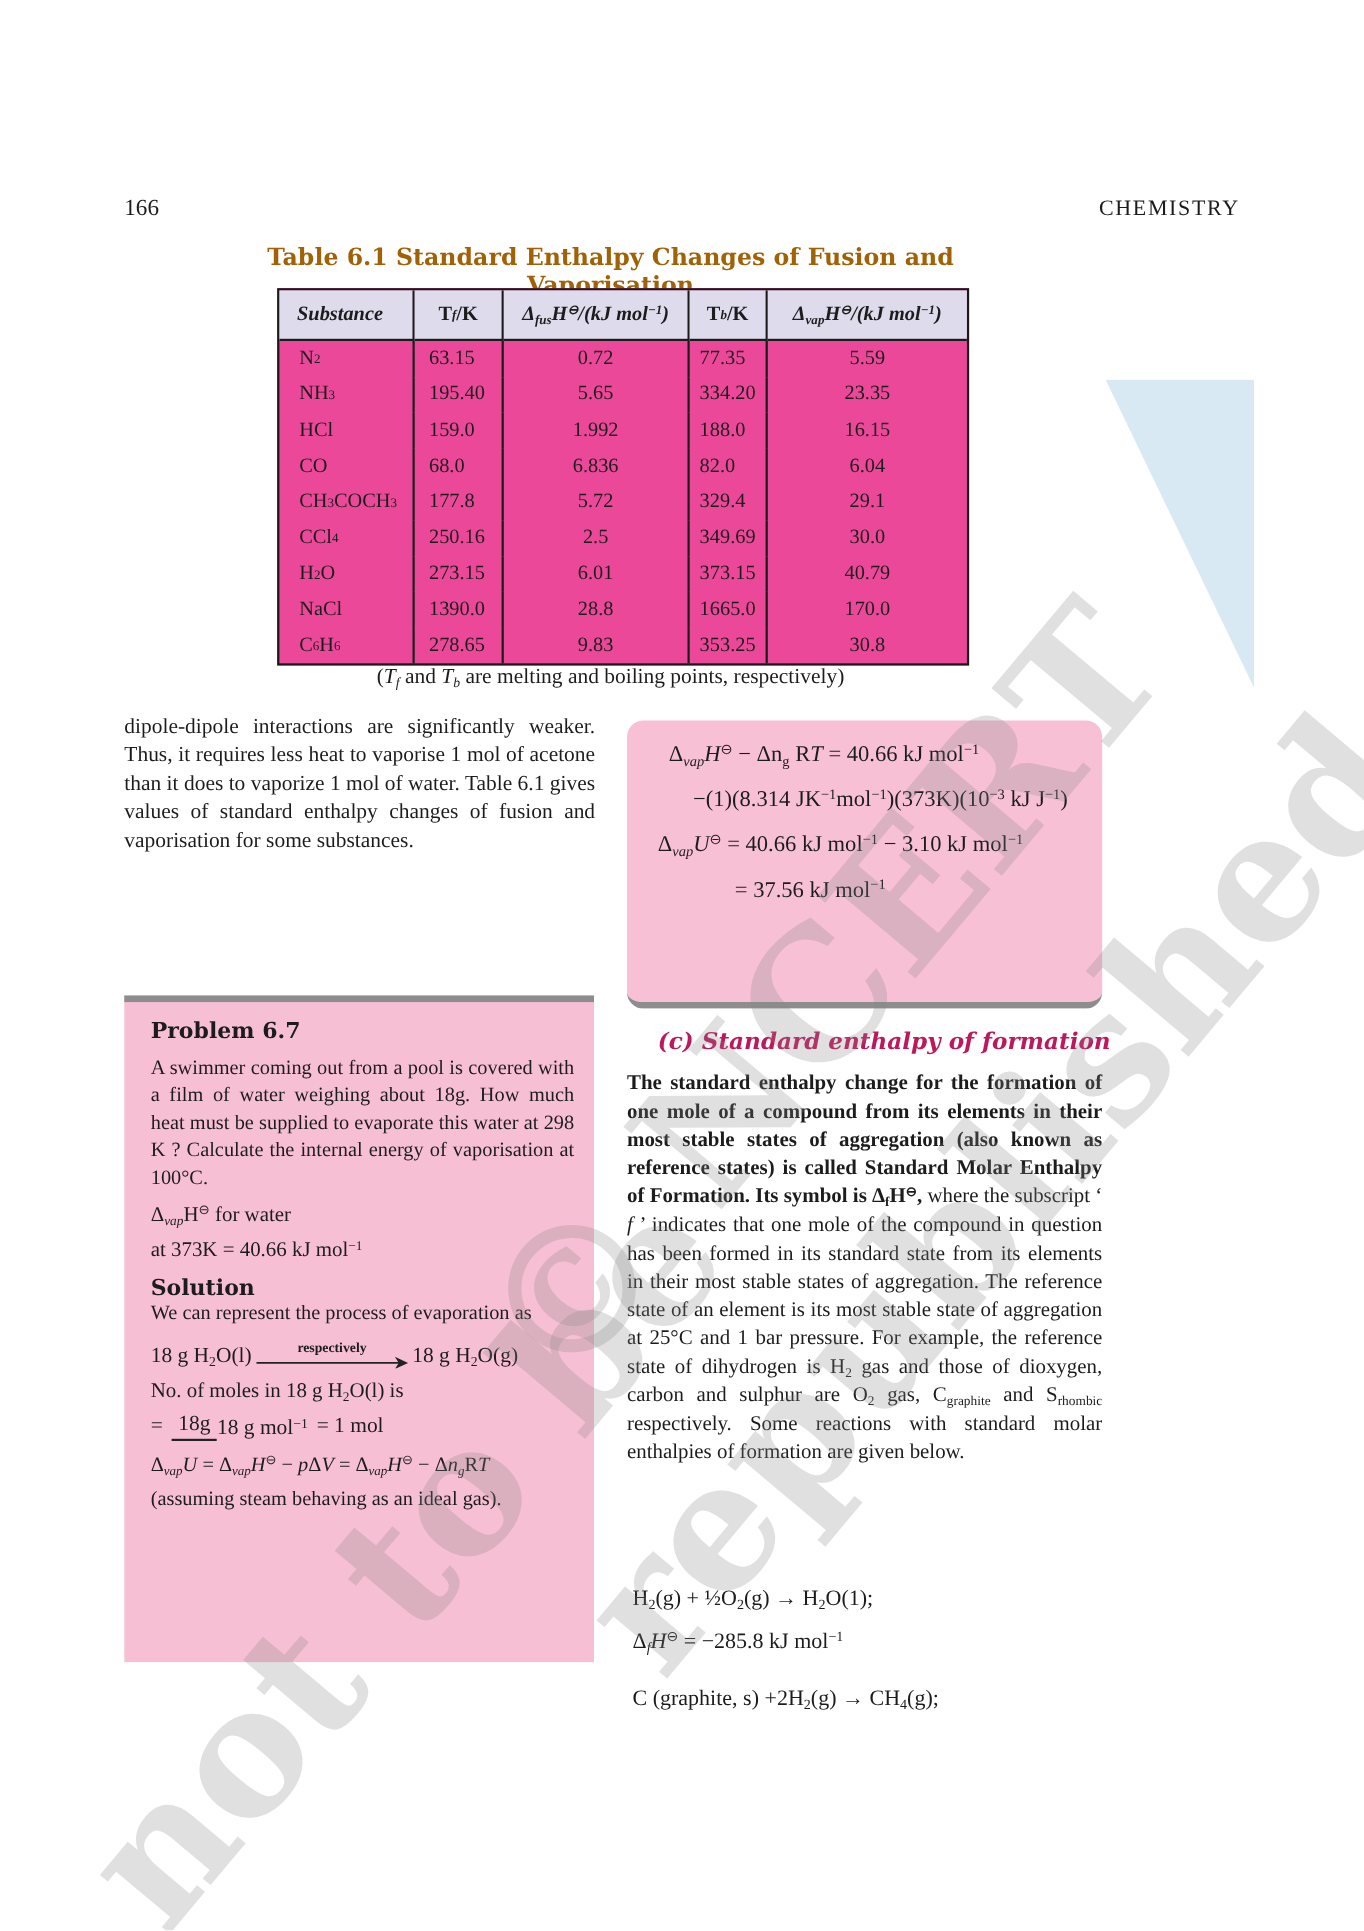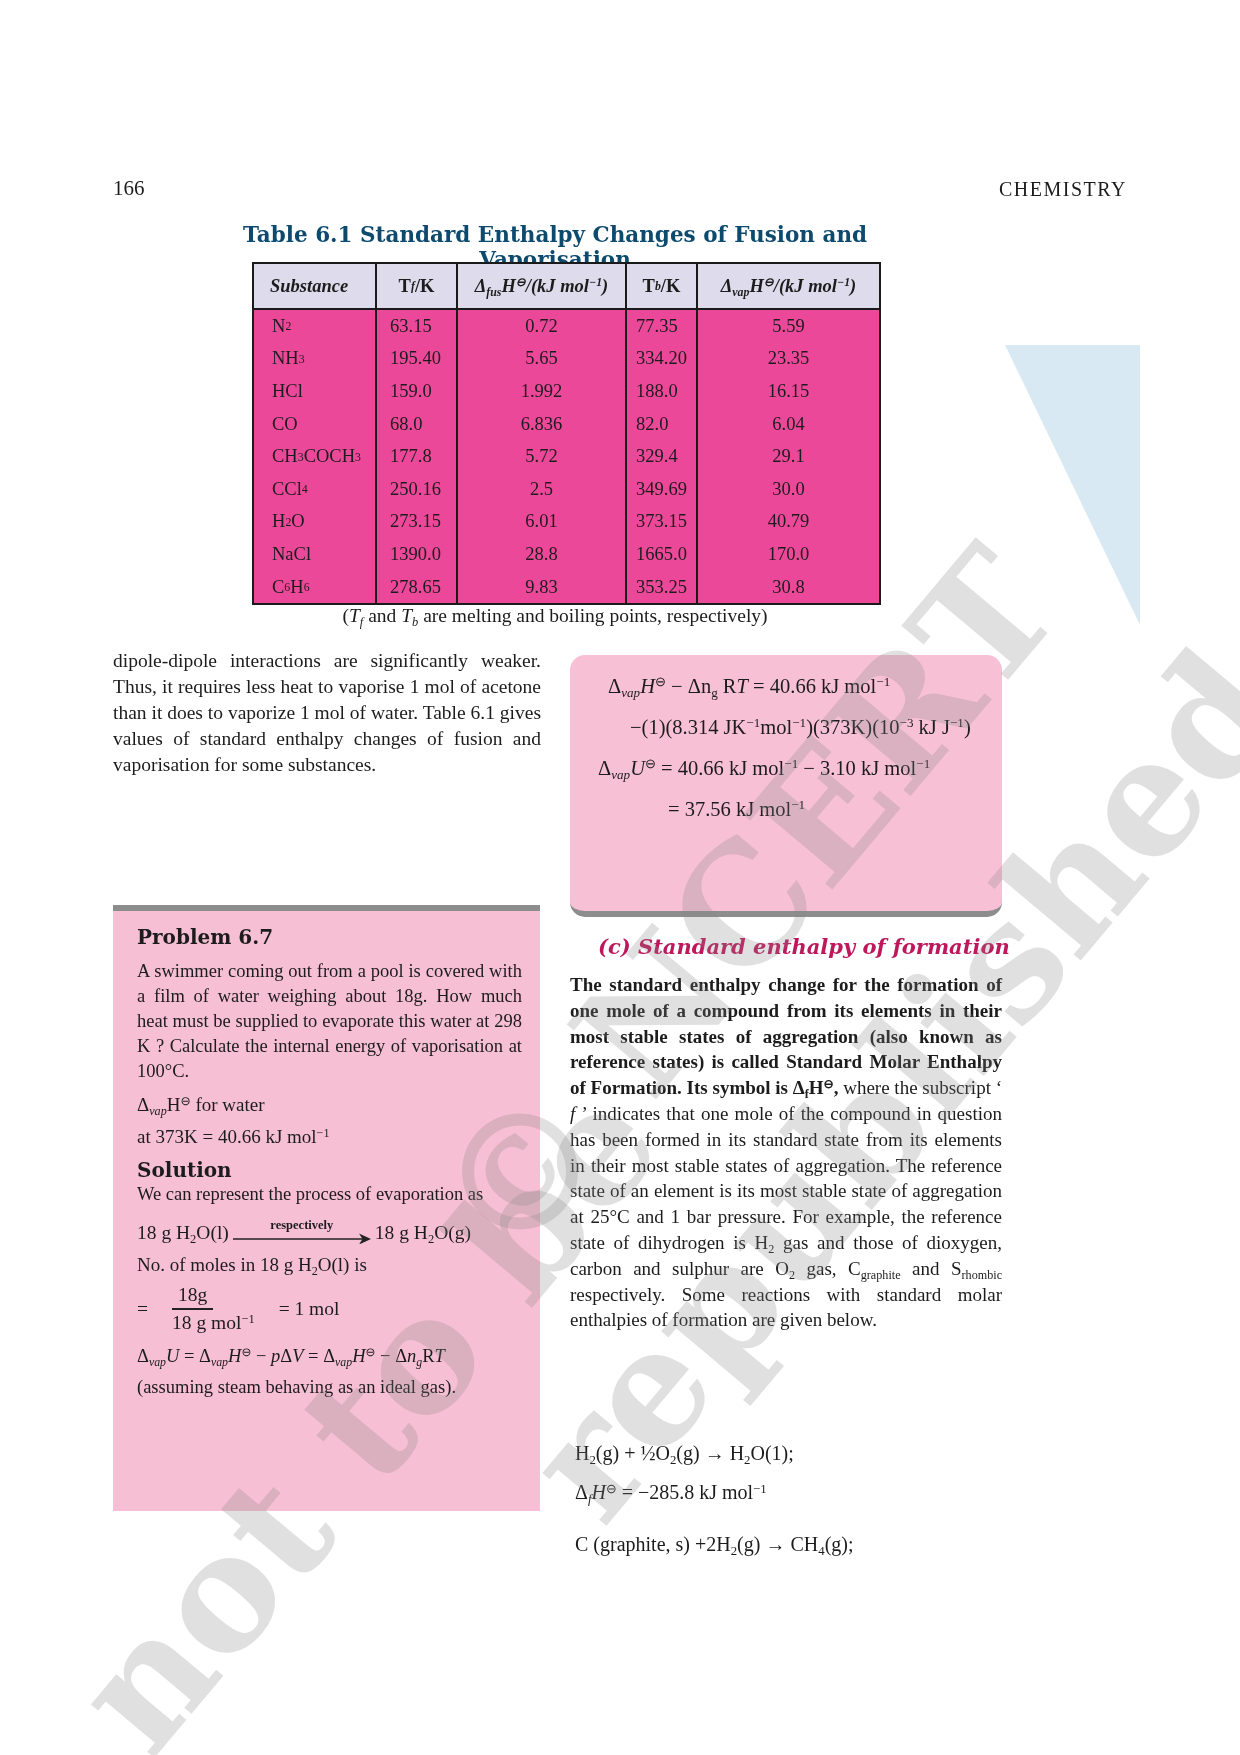--- a/index.html
+++ b/index.html
@@ -8,21 +8,21 @@
   .abs{position:absolute;}
   sub{font-size:64%;vertical-align:-0.3em;line-height:0;}
   sup{font-size:64%;vertical-align:0.5em;line-height:0;}
 
   
   .pgnum{left:113px;top:176px;font-size:21px;}
   .running-head{left:0;top:178px;width:1127px;text-align:right;font-size:20px;letter-spacing:1.5px;}
 
   
   .tbl-title{left:170px;top:222px;width:770px;text-align:center;font-size:21.5px;font-weight:bold;
-             color:#0c4a6e;font-family:"DejaVu Serif",serif;}
+             color:#a16207;font-family:"DejaVu Serif",serif;}
   .tbl-wrap{left:252px;top:262px;border:2.5px solid #1a1a1a;background:#ec4899;}
   .tbl{display:grid;grid-template-columns:123px 81px 169px 71px 181px;grid-template-rows:46px repeat(9,32.6px);}
   .cell{display:flex;align-items:center;font-size:18.5px;}
   .v{border-right:2px solid #1a1a1a;}
   .th{background:#dedbec;border-bottom:2px solid #1a1a1a;font-weight:bold;justify-content:center;font-size:18.5px;}
   .th.first{justify-content:flex-start;padding-left:16px;}
   .c-sub{padding-left:18px;}
   .c-tf{padding-left:13px;}
   .c-tb{padding-left:9px;}
   .c-mid,.c-vap{justify-content:center;}
@@ -52,21 +52,21 @@
   .problem-box{left:113px;top:905px;width:427px;height:606px;background:#f7bfd3;border-top:6px solid #8d8d8d;
                box-sizing:border-box;padding:12px 18px 0 24px;overflow:hidden;}
   .pb-title{font-size:20px;font-weight:bold;font-family:"DejaVu Serif",serif;margin:2px 0 10px 0;}
   .pb-para{font-size:18.5px;line-height:25px;text-align:justify;}
   .pb-line{display:block;font-size:19px;margin-top:10px;}
   .pb-sol{font-size:20px;font-weight:bold;font-family:"DejaVu Serif",serif;margin-top:10px;}
   .rxn{display:flex;align-items:flex-end;margin-top:12px;font-size:19.5px;}
   .rxn-arrow{display:inline-flex;flex-direction:column;align-items:center;margin:0 4px;}
   .rxn-arrow-label{font-size:12.5px;font-weight:bold;line-height:12px;}
   .frac-row{display:flex;align-items:center;margin-top:8px;font-size:19.5px;}
-  .frac{display:inline-flex;flex-direction:column;align-items:flex-start;margin:0 24px;}
+  .frac{display:inline-flex;flex-direction:row;align-items:flex-end;margin:0 8px;}
   .frac-num{padding:0 6px 2px 6px;border-bottom:2px solid #222;}
   .frac-den{padding-top:2px;}
   .pb-eq{display:block;margin-top:12px;font-size:18.5px;}
 
   
   .wm-text{position:absolute;font-family:"DejaVu Serif",serif;font-weight:bold;white-space:nowrap;
            color:rgba(135,135,135,0.26);transform:rotate(-50deg);transform-origin:left center;
            pointer-events:none;z-index:6;font-size:160px;}
   .wm-triangle{position:absolute;left:1005px;top:345px;width:135px;height:280px;background:#cfe3f0;
                clip-path:polygon(0 0,100% 0,100% 100%);opacity:.8;z-index:0;pointer-events:none;}

